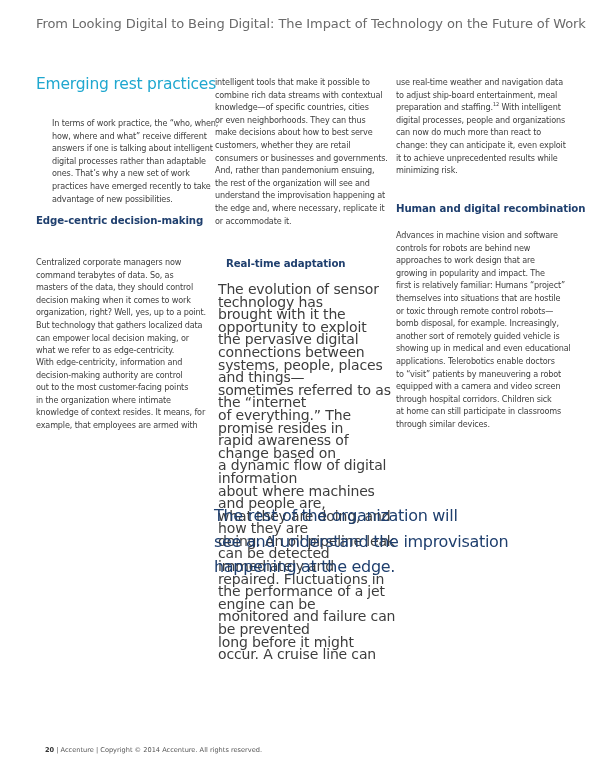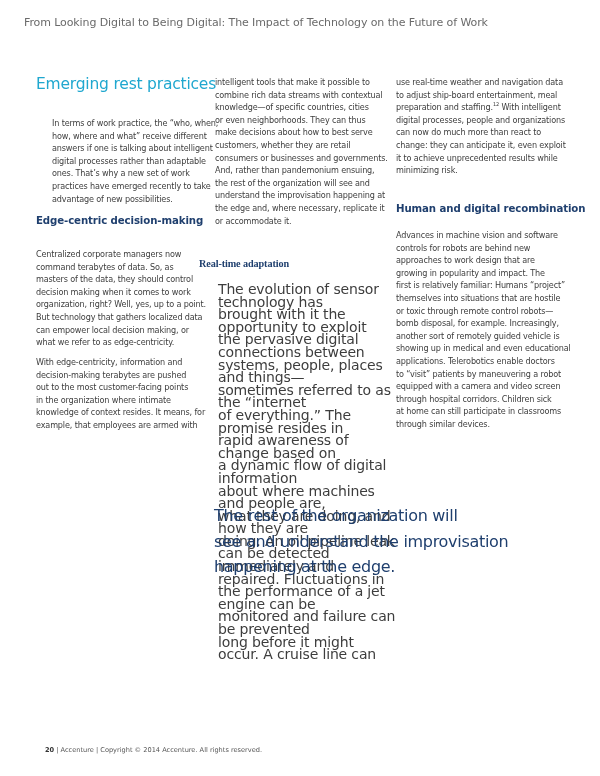--- a/index.html
+++ b/index.html
@@ -1,22 +1,22 @@
 <!DOCTYPE html>
 <html><head>
   <meta charset="utf-8">
   <style>
     html, body { margin: 0; padding: 0; }
     body {
       width: 600px; height: 776px; background: #ffffff; position: relative; overflow: hidden;
       font-family: "DejaVu Sans", sans-serif; color: #3a3a3a;
     }
     .running-head {
-      position: absolute; left: 24px; top: 16px;
-      font-size: 11px; color: #6a6a6a; letter-spacing: -0.1px;
+      position: absolute; left: 36px; top: 16px;
+      font-size: 13px; color: #6a6a6a; letter-spacing: -0.1px;
     }
     .h-large {
       position: absolute; font-family: "DejaVu Sans", sans-serif; font-weight: normal;
       font-size: 15.5px; color: #1fa7cf; margin: 0; letter-spacing: -0.2px;
     }
     .h-small {
       position: absolute; font-weight: bold; font-size: 10.2px; color: #1f3f6e; margin: 0;
       letter-spacing: -0.1px;
     }
     .abs { position: absolute; }
@@ -37,48 +37,48 @@
 
 <h1 class="h-large" style="left:36px; top:75px;">Emerging rest practices</h1>
 <p class="abs" style="left:36px; top:101px; width:175px; margin:16px; font-size:8.1px; line-height:12.6px; color:#3d3d3d; letter-spacing:-0.15px; white-space:pre-line;">In terms of work practice, the “who, when,
 how, where and what” receive different
 answers if one is talking about intelligent
 digital processes rather than adaptable
 ones. That’s why a new set of work
 practices have emerged recently to take
 advantage of new possibilities.</p>
 <h2 class="h-small" style="left:36px; top:215px;">Edge-centric decision-making</h2>
-<p class="abs" style="left:36px; top:248px; width:175px; margin:0; font-size:8.1px; line-height:12.6px; color:#3d3d3d; letter-spacing:-0.15px; white-space:pre-line;">Centralized corporate managers now
+<p class="abs" style="left:36px; top:256px; width:175px; margin:0; font-size:8.1px; line-height:12.6px; color:#3d3d3d; letter-spacing:-0.15px; white-space:pre-line;">Centralized corporate managers now
 command terabytes of data. So, as
 masters of the data, they should control
 decision making when it comes to work
 organization, right? Well, yes, up to a point.
 But technology that gathers localized data
 can empower local decision making, or
 what we refer to as edge-centricity.</p>
 <p class="abs" style="left:36px; top:356px; width:175px; margin:0; font-size:8.1px; line-height:12.6px; color:#3d3d3d; letter-spacing:-0.15px; white-space:pre-line;">With edge-centricity, information and
-decision-making terabytes are pushed
+decision-making authority are control
 out to the most customer-facing points
 in the organization where intimate
 knowledge of context resides. It means, for
 example, that employees are armed with</p>
 
 <p class="abs" style="left:215px; top:76px; width:178px; margin:0; font-size:8.1px; line-height:12.6px; color:#3d3d3d; letter-spacing:-0.15px; white-space:pre-line;">intelligent tools that make it possible to
 combine rich data streams with contextual
 knowledge—of specific countries, cities
 or even neighborhoods. They can thus
 make decisions about how to best serve
 customers, whether they are retail
 consumers or businesses and governments.
 And, rather than pandemonium ensuing,
 the rest of the organization will see and
 understand the improvisation happening at
 the edge and, where necessary, replicate it
 or accommodate it.</p>
-<h2 class="h-small" style="left:199px; top:258px;font-family:Liberation Serif, serif;">Real-time adaptation</h2>
+<h2 class="h-small" style="left:226px; top:258px;">Real-time adaptation</h2>
 <p class="abs" style="left:218px; top:283px; width:178px; margin:0; font-size:14px; line-height:12.6px; color:#3d3d3d; letter-spacing:-0.15px; white-space:pre-line;">The evolution of sensor technology has
 brought with it the opportunity to exploit
 the pervasive digital connections between
 systems, people, places and things—
 sometimes referred to as the “internet
 of everything.” The promise resides in
 rapid awareness of change based on
 a dynamic flow of digital information
 about where machines and people are,
 what they are doing, and how they are

